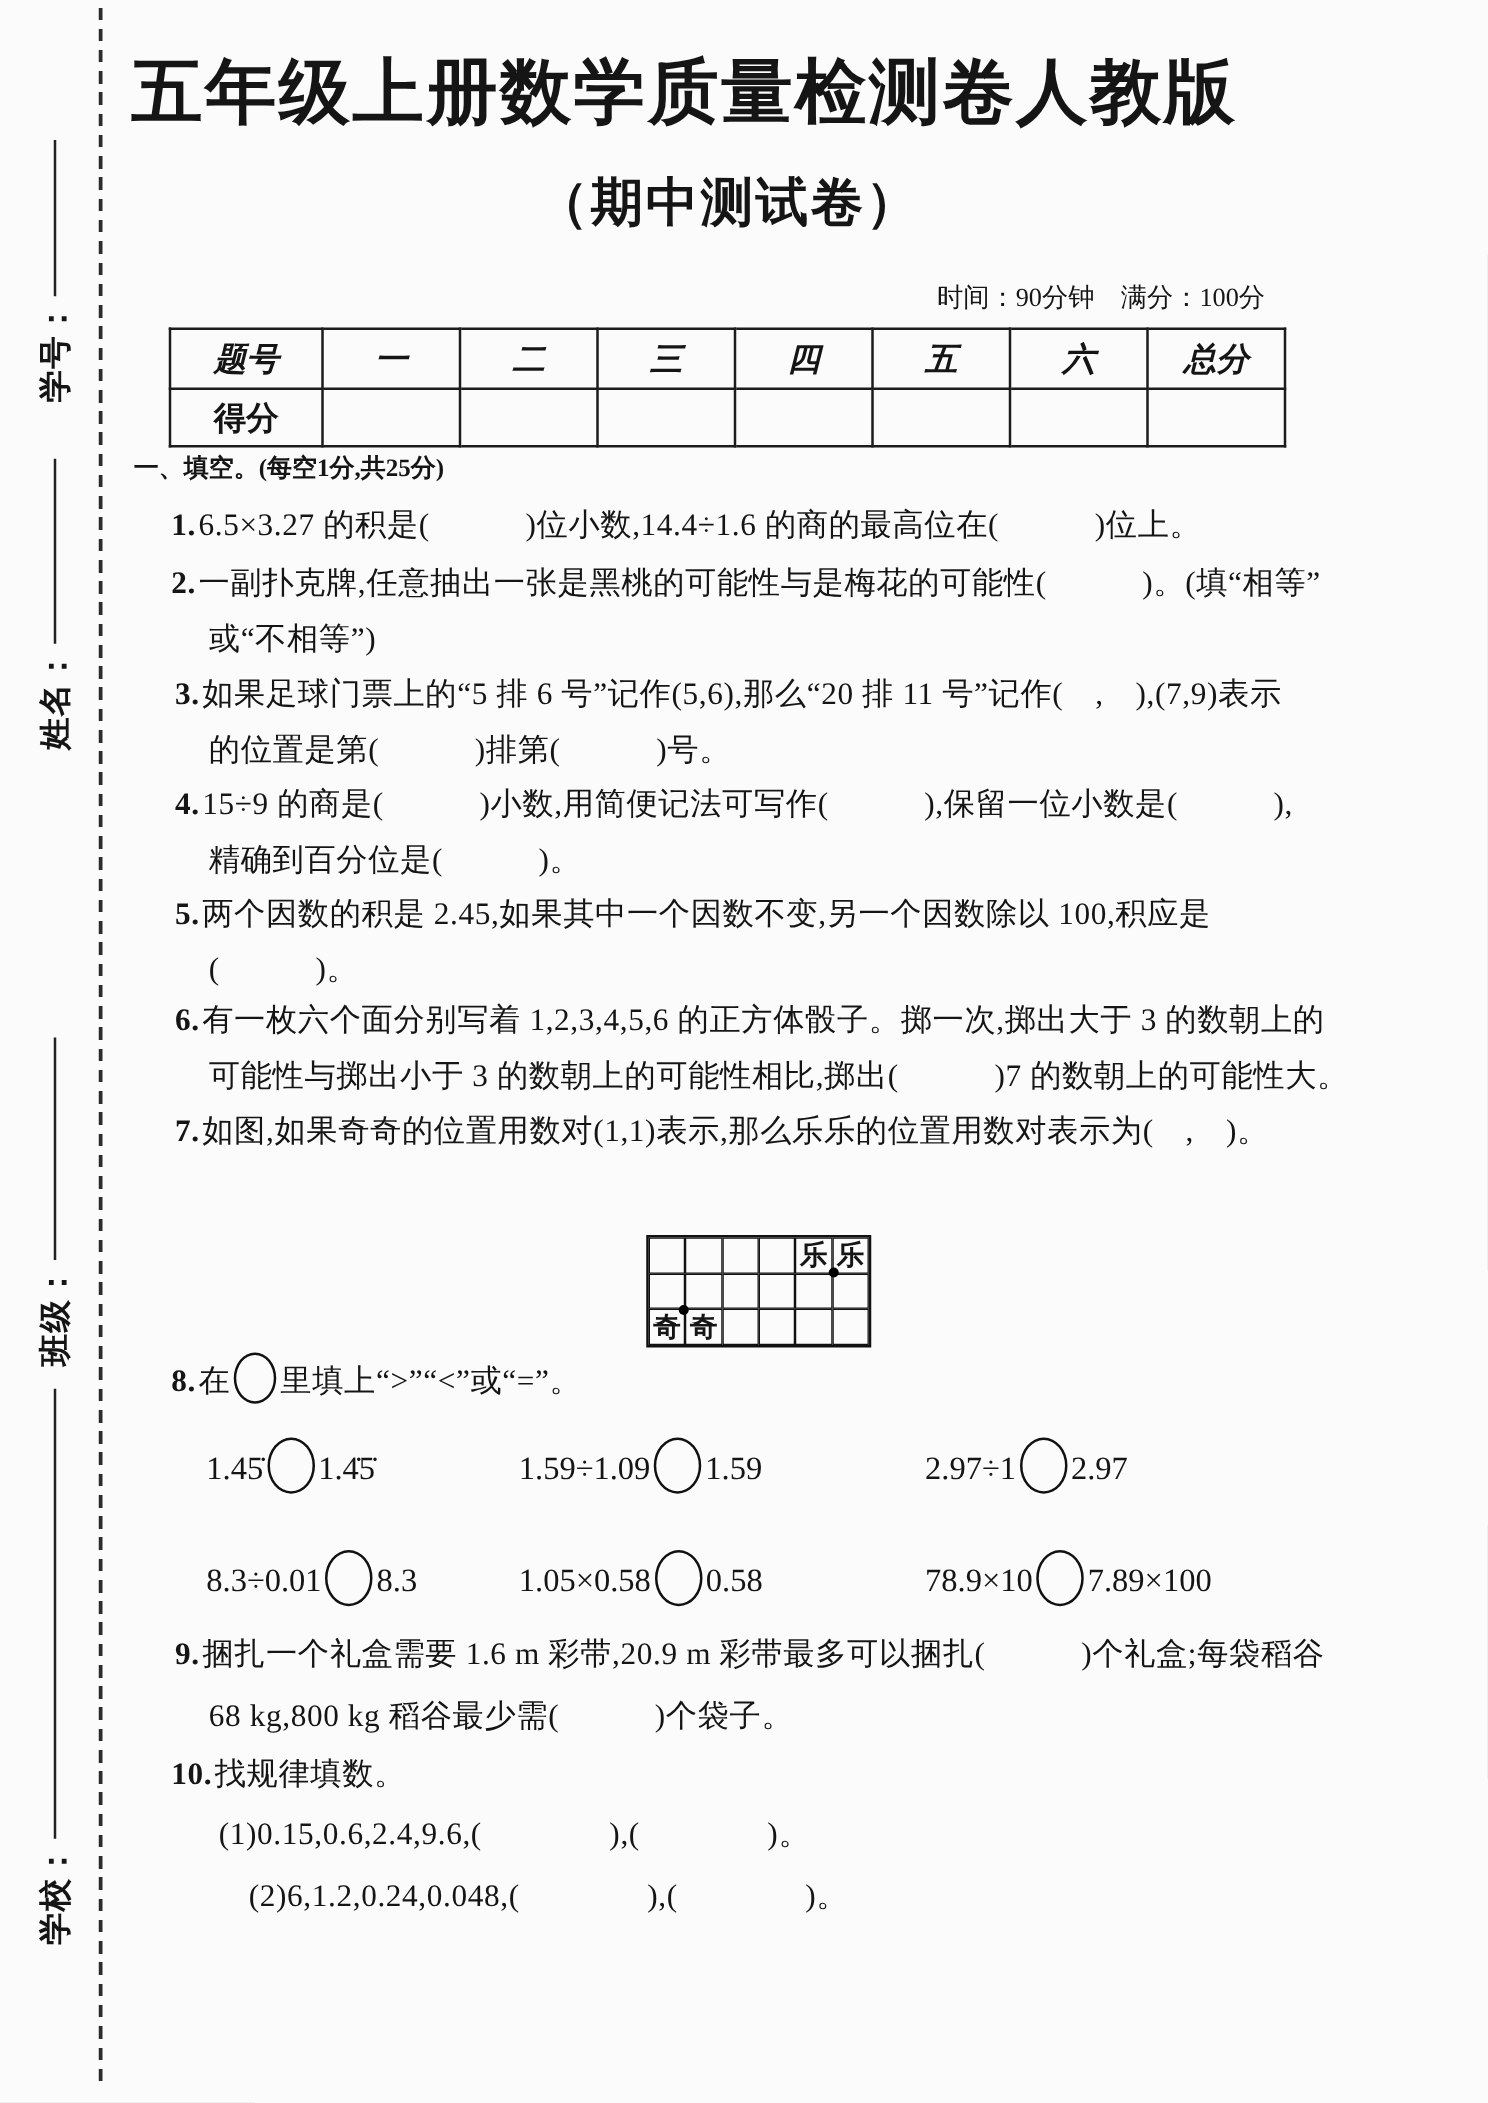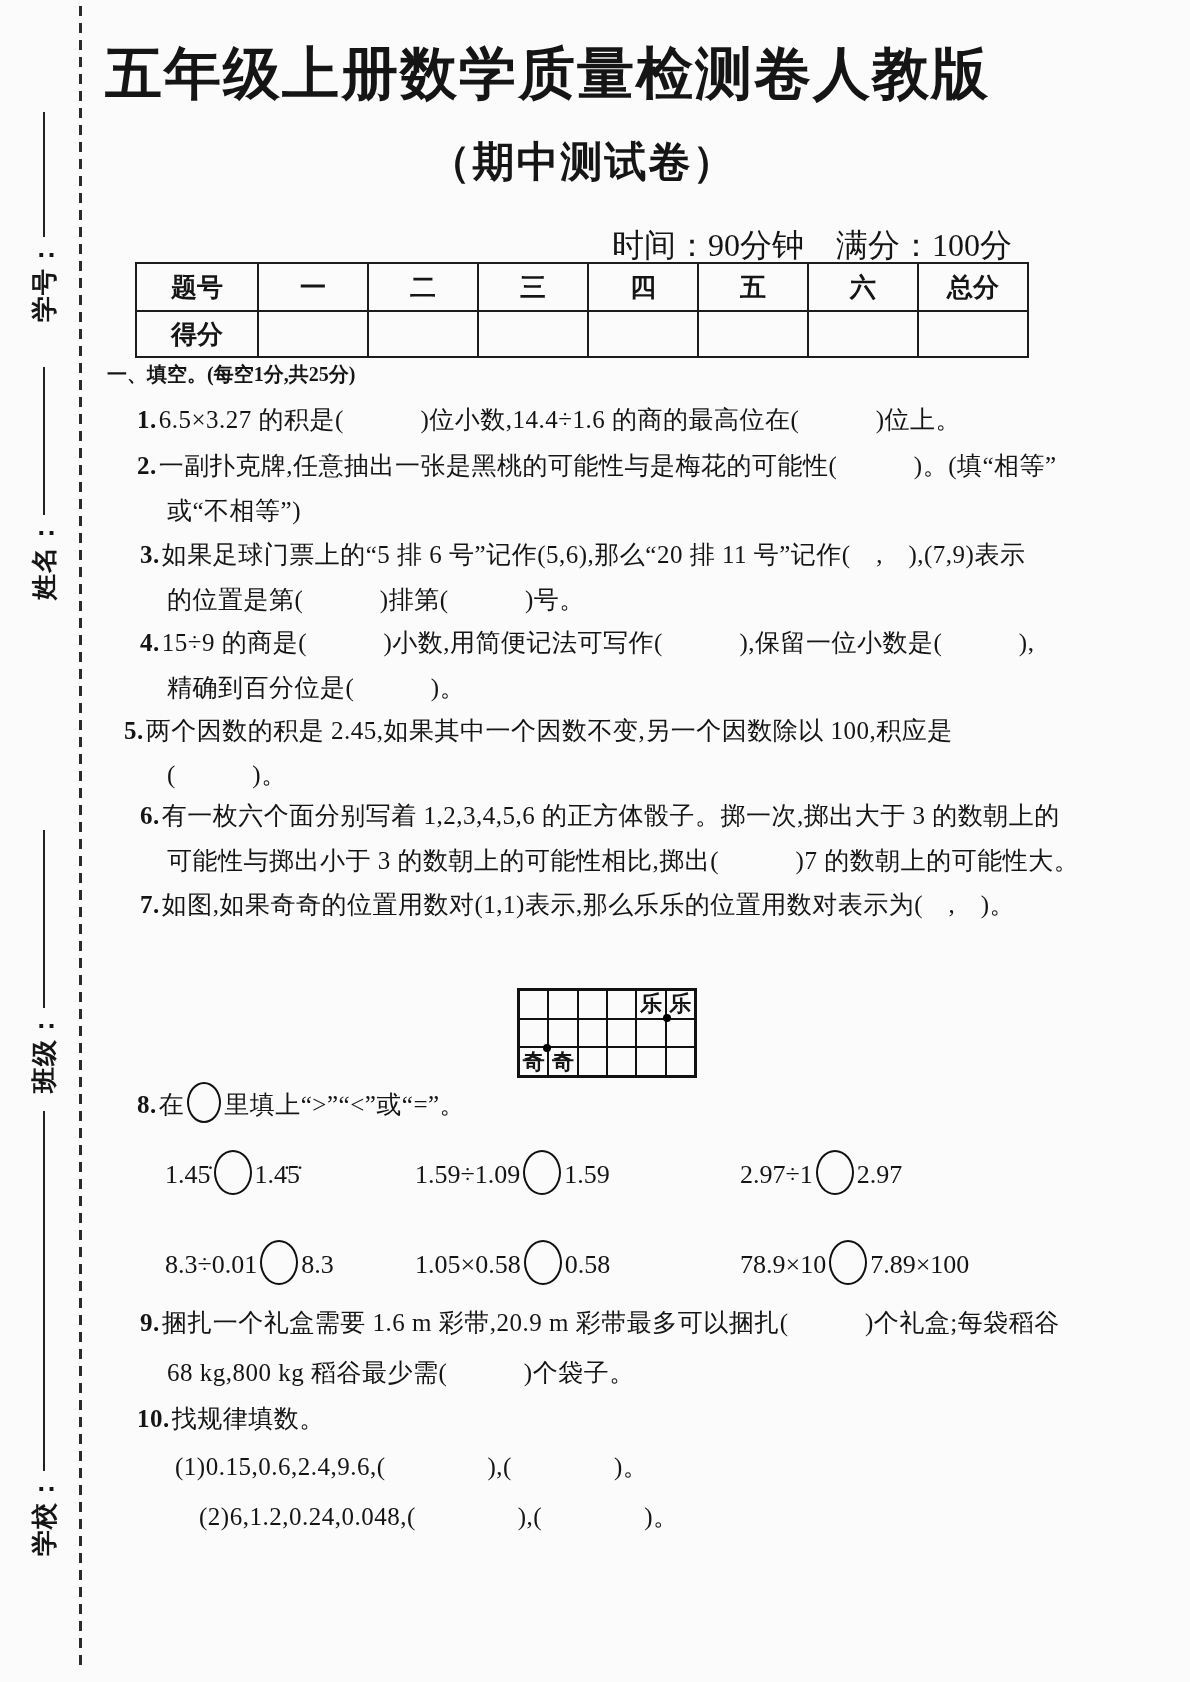--- a/index.html
+++ b/index.html
@@ -32,32 +32,32 @@
     text-align:left;font-size:57px;font-weight:bold;letter-spacing:2px;
     font-family:"Liberation Sans","DejaVu Sans",sans-serif;
   }
   .subtitle{
     position:absolute;top:134px;left:105px;width:955px;
     text-align:center;font-size:42px;font-weight:bold;letter-spacing:2px;
     font-family:"Liberation Sans","DejaVu Sans",sans-serif;
   }
   .meta{
     position:absolute;top:224px;left:105px;width:907px;
-    text-align:right;font-size:32px;
+    text-align:right;font-size:21px;
   }
   
   .score-table{
     position:absolute;top:262px;left:135px;
     border-collapse:collapse;table-layout:fixed;
   }
   .score-table td{
     border:2px solid #1c1c1c;text-align:center;vertical-align:middle;
     font-size:26px;font-weight:bold;padding:0;
   }
-  .score-table .hrow td{height:46px;}
+  .score-table .hrow td{height:46px;font-style:italic;}
   .score-table .srow td{height:44px;}
   
   .sec-head{position:absolute;font-size:20px;font-weight:bold;white-space:nowrap;}
   .q{position:absolute;font-size:25px;white-space:nowrap;letter-spacing:0.5px;}
   .qno{font-weight:bold;margin-right:2px;}
   
   .fig{position:absolute;top:988px;left:517px;width:180px;height:90px;
        border:2px solid #111;box-sizing:border-box;
        display:grid;grid-template-columns:repeat(6,1fr);grid-template-rows:repeat(3,1fr);}
   .fig .cell{border:1px solid #111;display:flex;align-items:center;justify-content:center;
@@ -139,21 +139,21 @@
   <div class="q" style="top:538px;left:140px;">
     <span class="qno">3.</span><span>如果足球门票上的“5 排 6 号”记作(5,6),那么“20 排 11 号”记作(　,　),(7,9)表示</span>
   </div>
   <div class="q" style="top:583px;left:167px;">的位置是第(　　　)排第(　　　)号。</div>
 
   <div class="q" style="top:626px;left:140px;">
     <span class="qno">4.</span><span>15÷9 的商是(　　　)小数,用简便记法可写作(　　　),保留一位小数是(　　　),</span>
   </div>
   <div class="q" style="top:671px;left:167px;">精确到百分位是(　　　)。</div>
 
-  <div class="q" style="top:714px;left:124px;">
+  <div class="q" style="top:714px;left:140px;">
     <span class="qno">5.</span><span>两个因数的积是 2.45,如果其中一个因数不变,另一个因数除以 100,积应是</span>
   </div>
   <div class="q" style="top:758px;left:167px;">(　　　)。</div>
 
   <div class="q" style="top:799px;left:140px;">
     <span class="qno">6.</span><span>有一枚六个面分别写着 1,2,3,4,5,6 的正方体骰子。掷一次,掷出大于 3 的数朝上的</span>
   </div>
   <div class="q" style="top:844px;left:167px;">可能性与掷出小于 3 的数朝上的可能性相比,掷出(　　　)7 的数朝上的可能性大。</div>
 
   <div class="q" style="top:888px;left:140px;">

